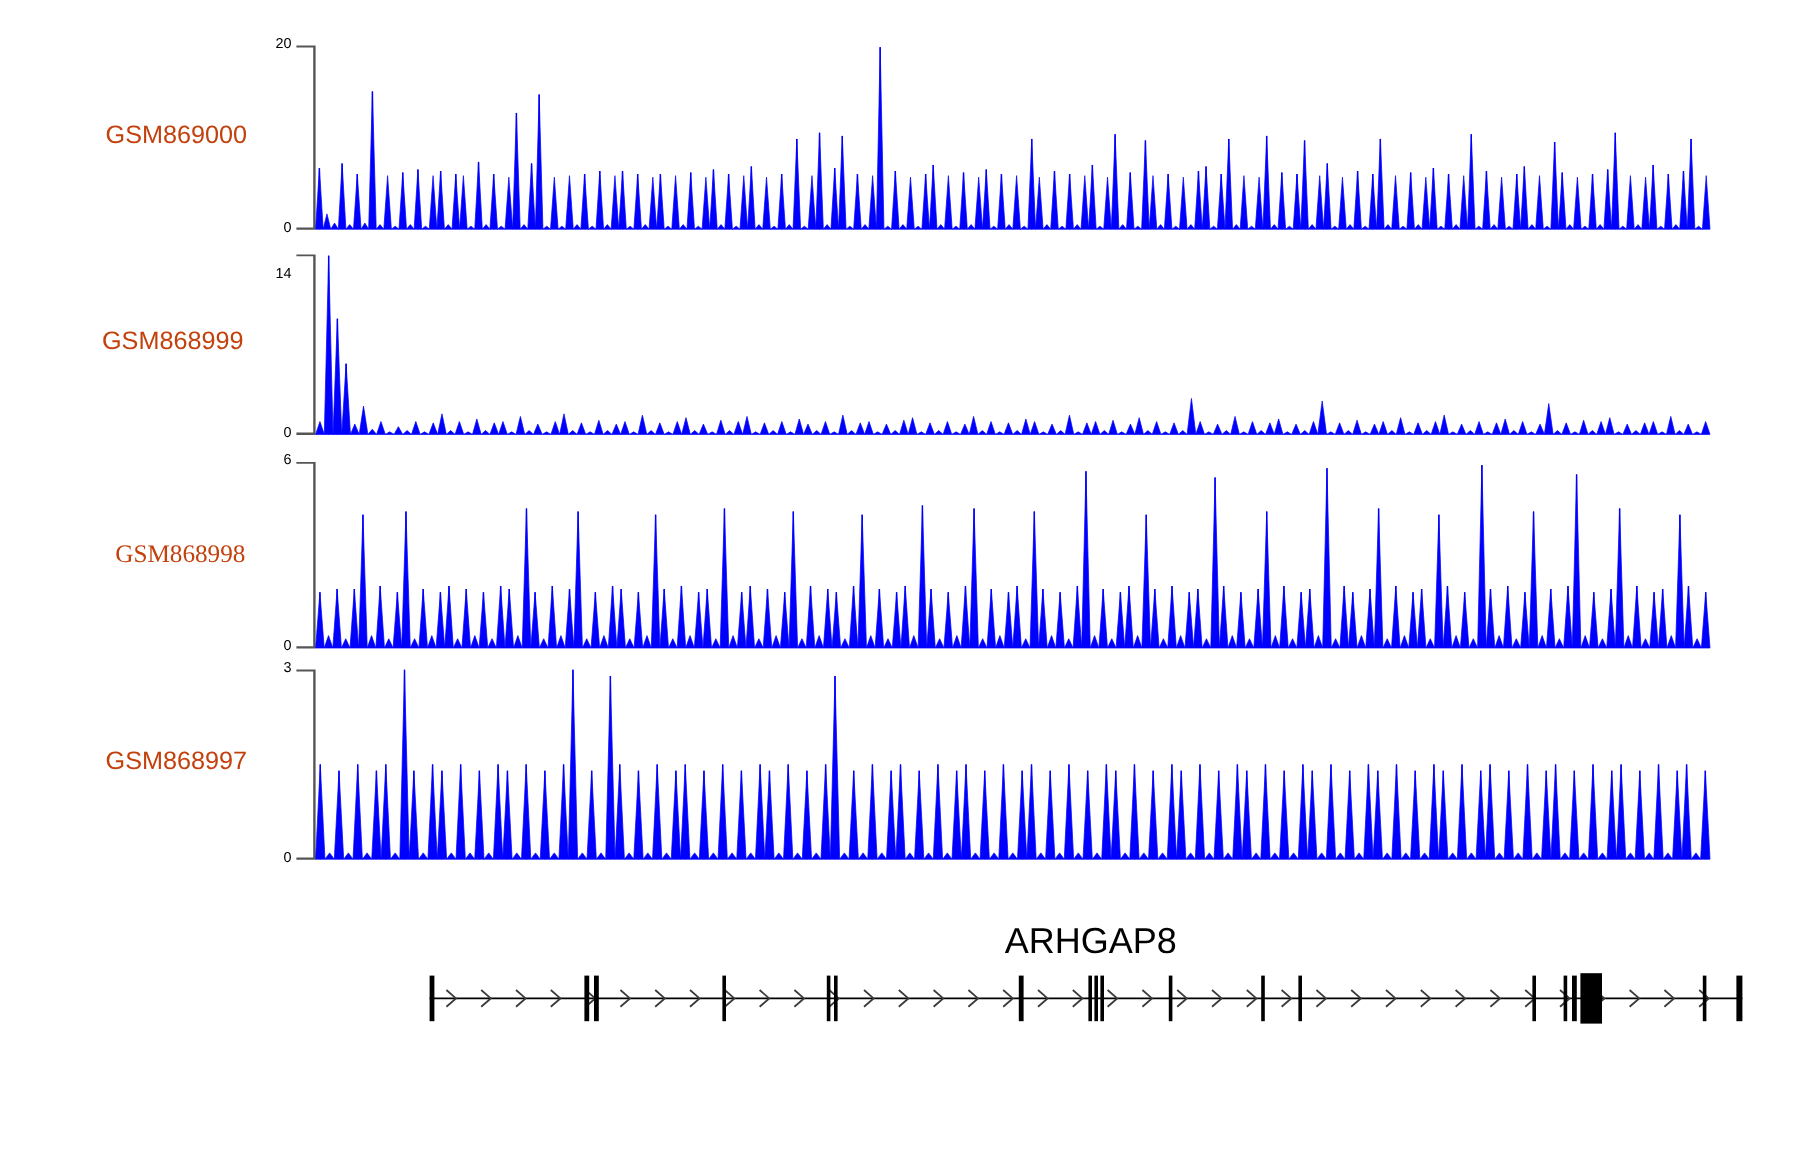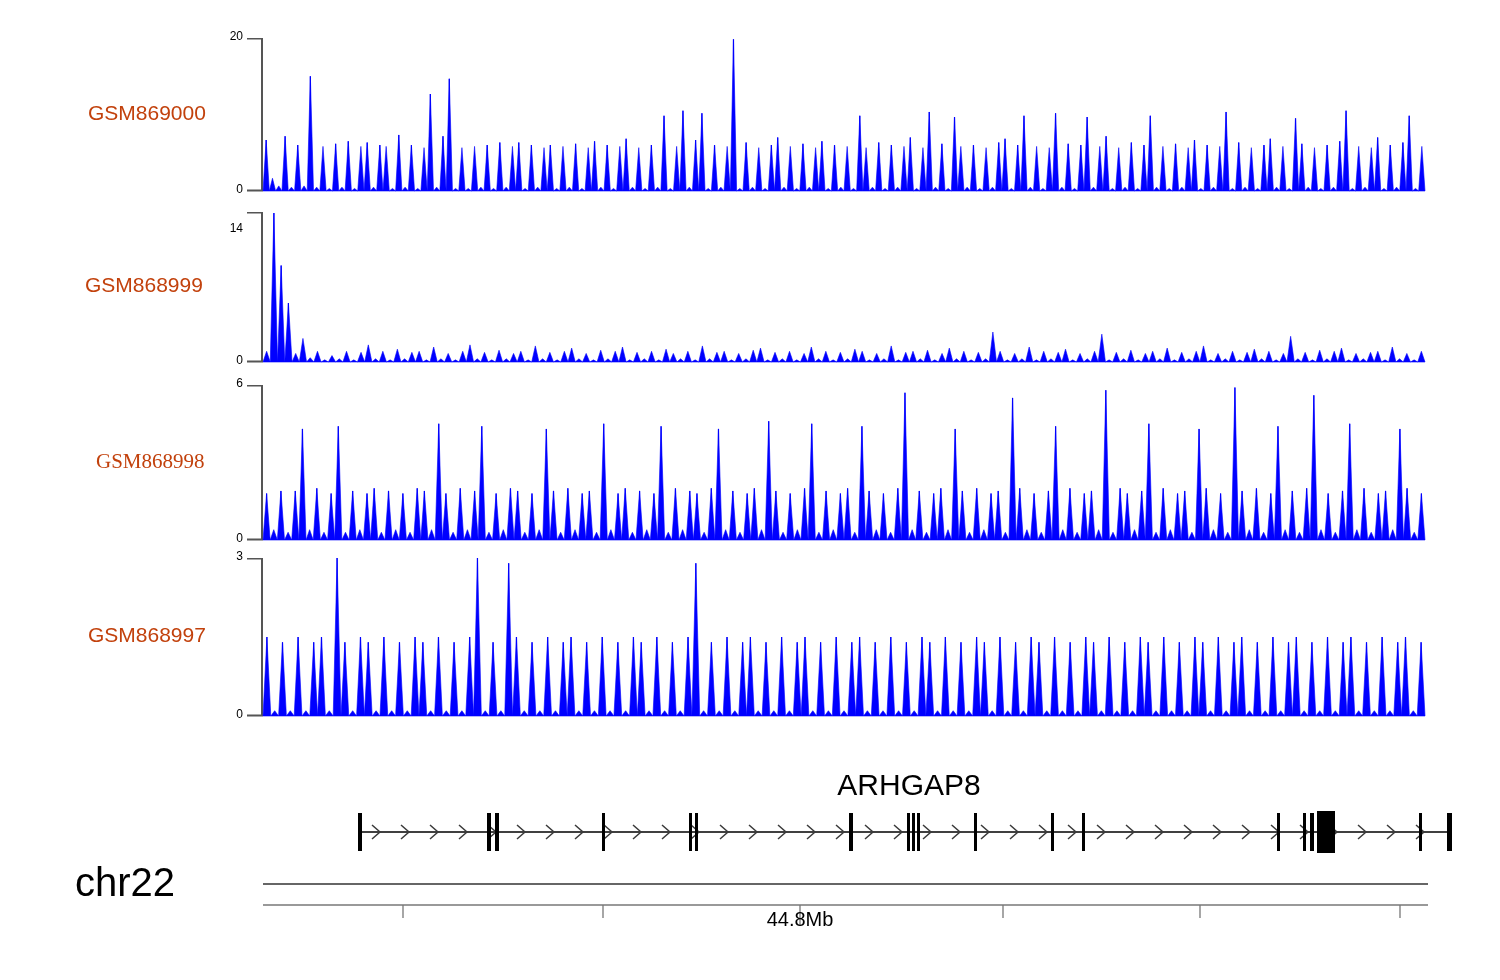--- a/index.html
+++ b/index.html
@@ -413,32 +413,14 @@
             <rect x="1274" y="53" width="3" height="38" fill="#000000"></rect>
             <rect x="1281" y="53" width="4" height="38" fill="#000000"></rect>
             <rect x="1288" y="51" width="18" height="42" fill="#000000"></rect>
             <rect x="1390" y="53" width="3" height="38" fill="#000000"></rect>
             <rect x="1418" y="53" width="5" height="38" fill="#000000"></rect>
           </g>
         </svg>
       </div>
   </div>
 
-  <div style="position:absolute;left:0;top:870px;width:1500px;height:110px;">
-    <div class="chrom-label" style="left:75px;top:-10px;">chr22</div>
-    <div id="ruler-svg-holder" style="position:absolute;left:0;top:0;">
-        <svg width="1500" height="110">
-          <line x1="263" y1="14" x2="1428" y2="14" stroke="#333333" stroke-width="1.3"></line>
-          <line x1="263" y1="35" x2="1428" y2="35" stroke="#777777" stroke-width="1.3"></line>
-          <g>
-            <line x1="403" y1="35" x2="403" y2="48" stroke="#777777" stroke-width="1.3"></line>
-            <line x1="603" y1="35" x2="603" y2="48" stroke="#777777" stroke-width="1.3"></line>
-            <line x1="800" y1="35" x2="800" y2="56" stroke="#777777" stroke-width="1.3"></line>
-            <line x1="1003" y1="35" x2="1003" y2="48" stroke="#777777" stroke-width="1.3"></line>
-            <line x1="1200" y1="35" x2="1200" y2="48" stroke="#777777" stroke-width="1.3"></line>
-            <line x1="1400" y1="35" x2="1400" y2="48" stroke="#777777" stroke-width="1.3"></line>
-          </g>
-        </svg>
-      </div>
-    <div class="ruler-label" style="left:700px;top:38px;width:200px;">44.8Mb</div>
-  </div>
 
 </div>
 
 </body></html>

